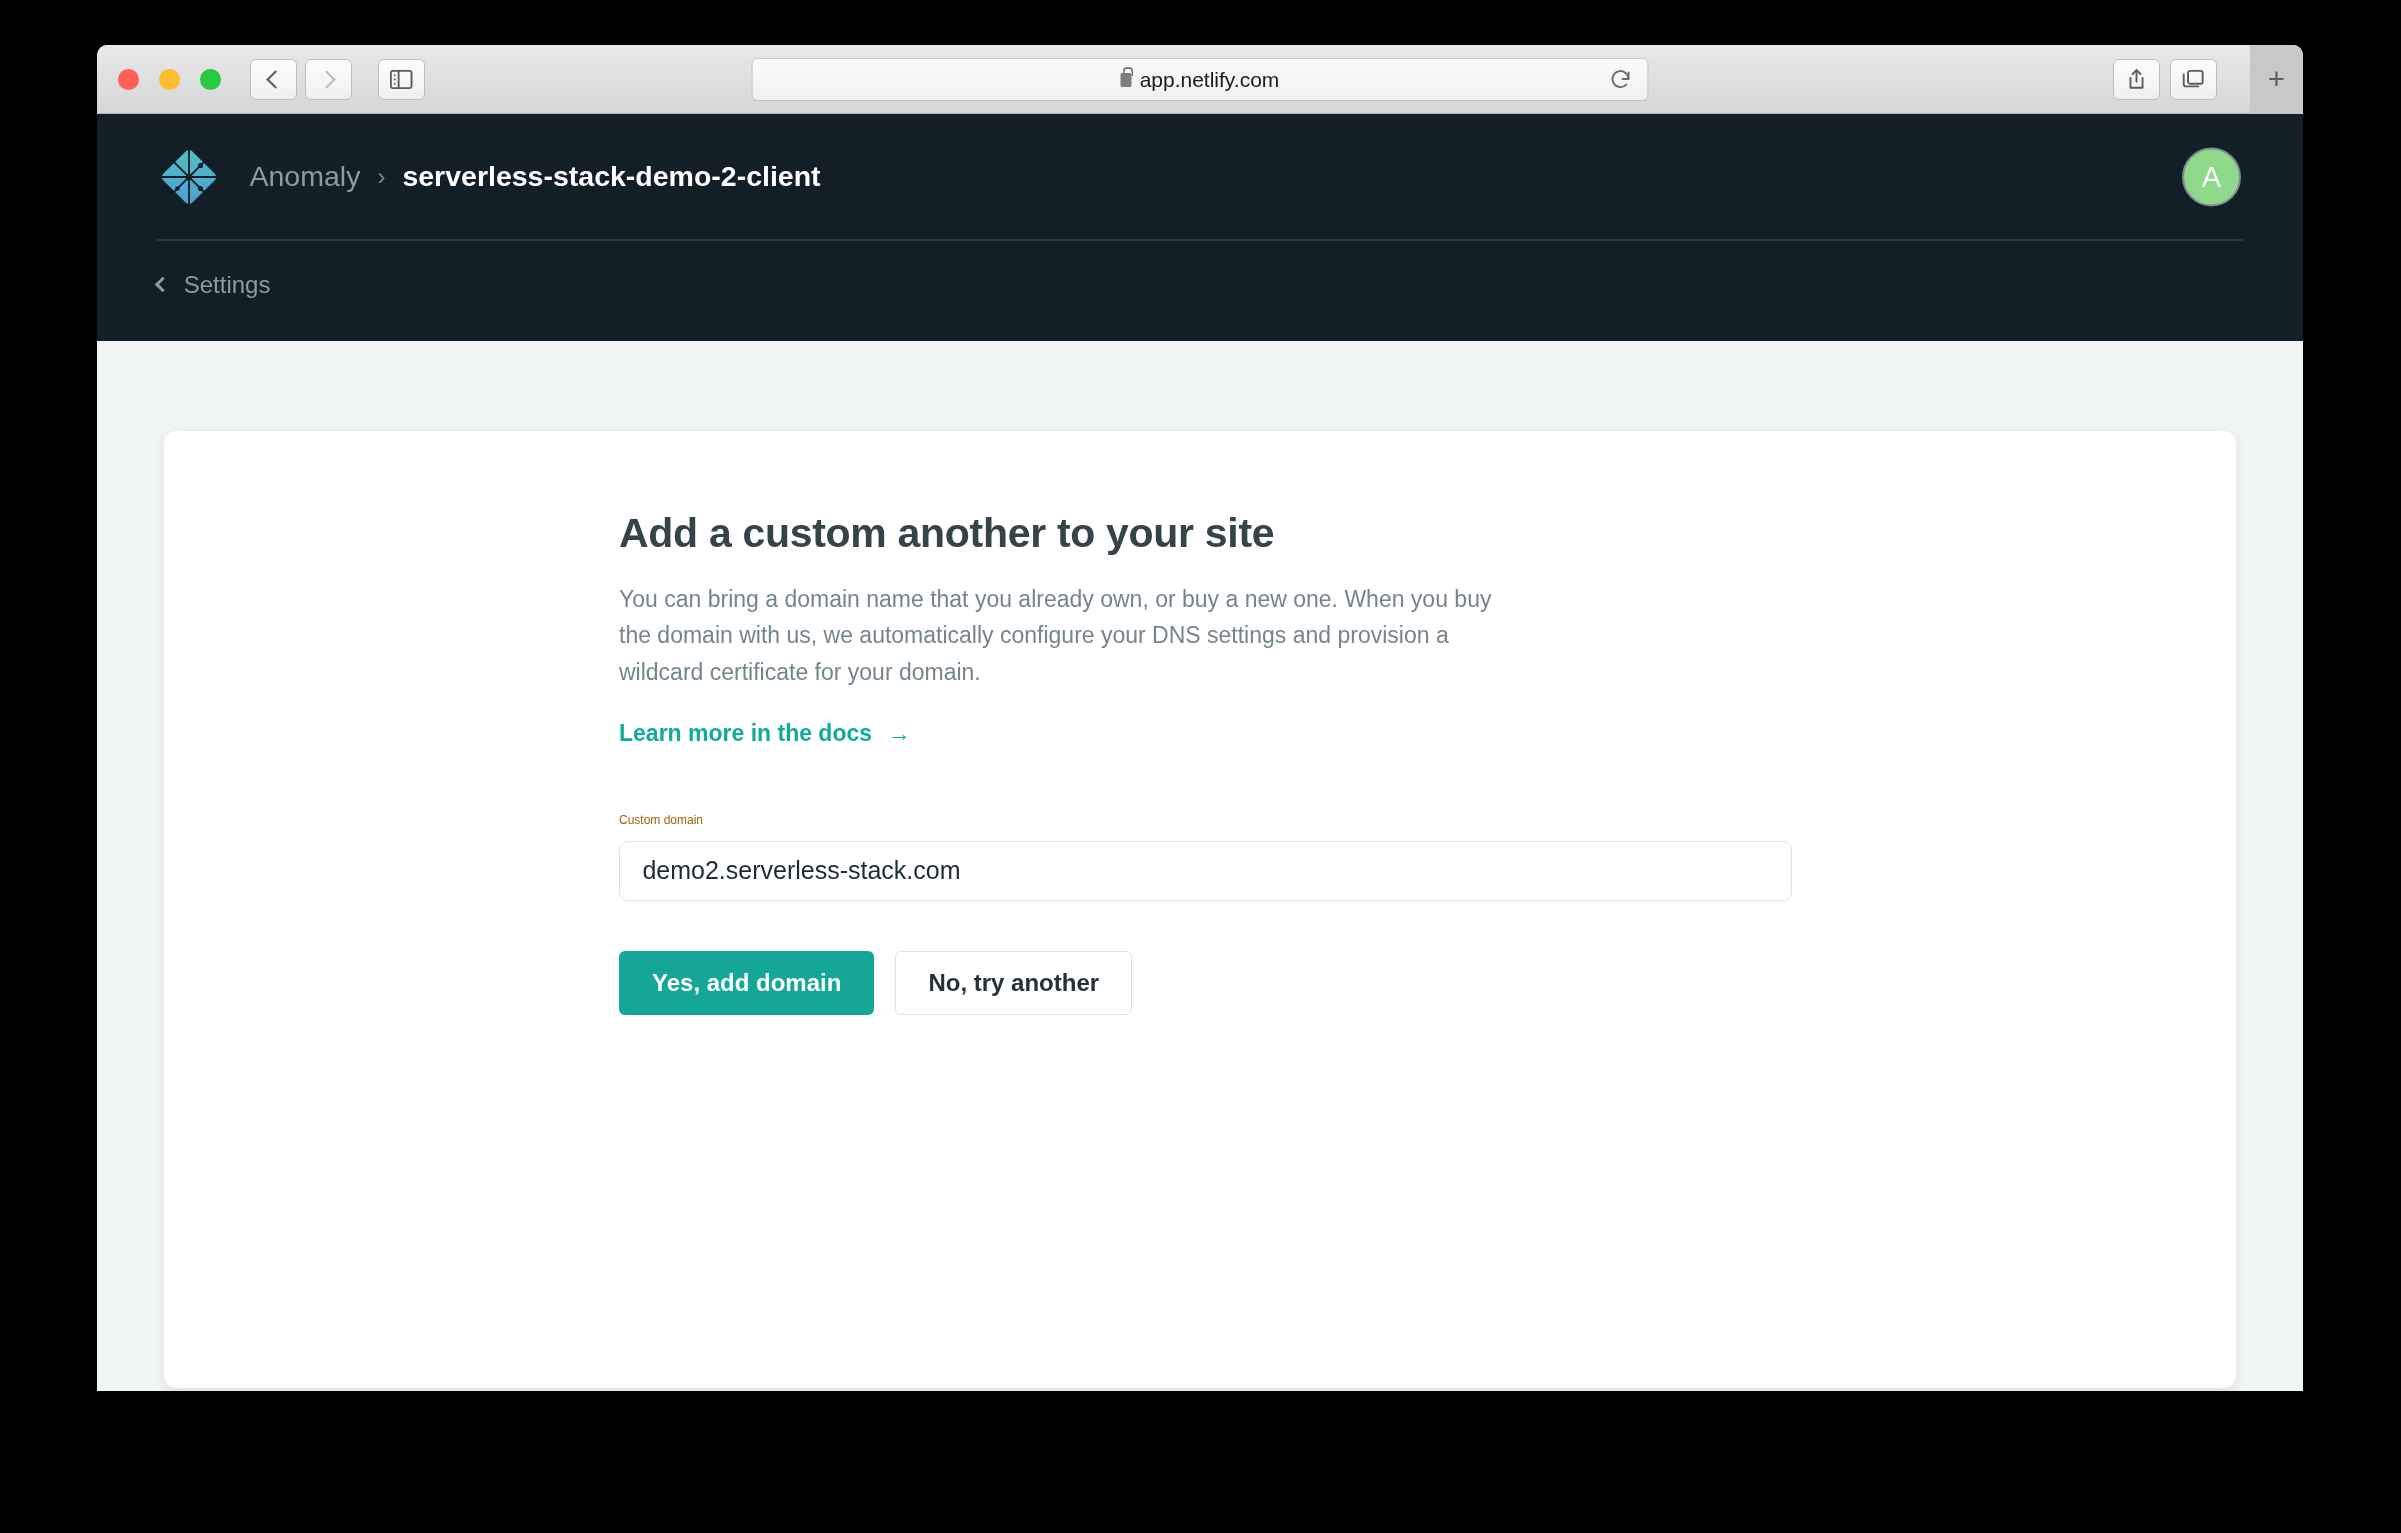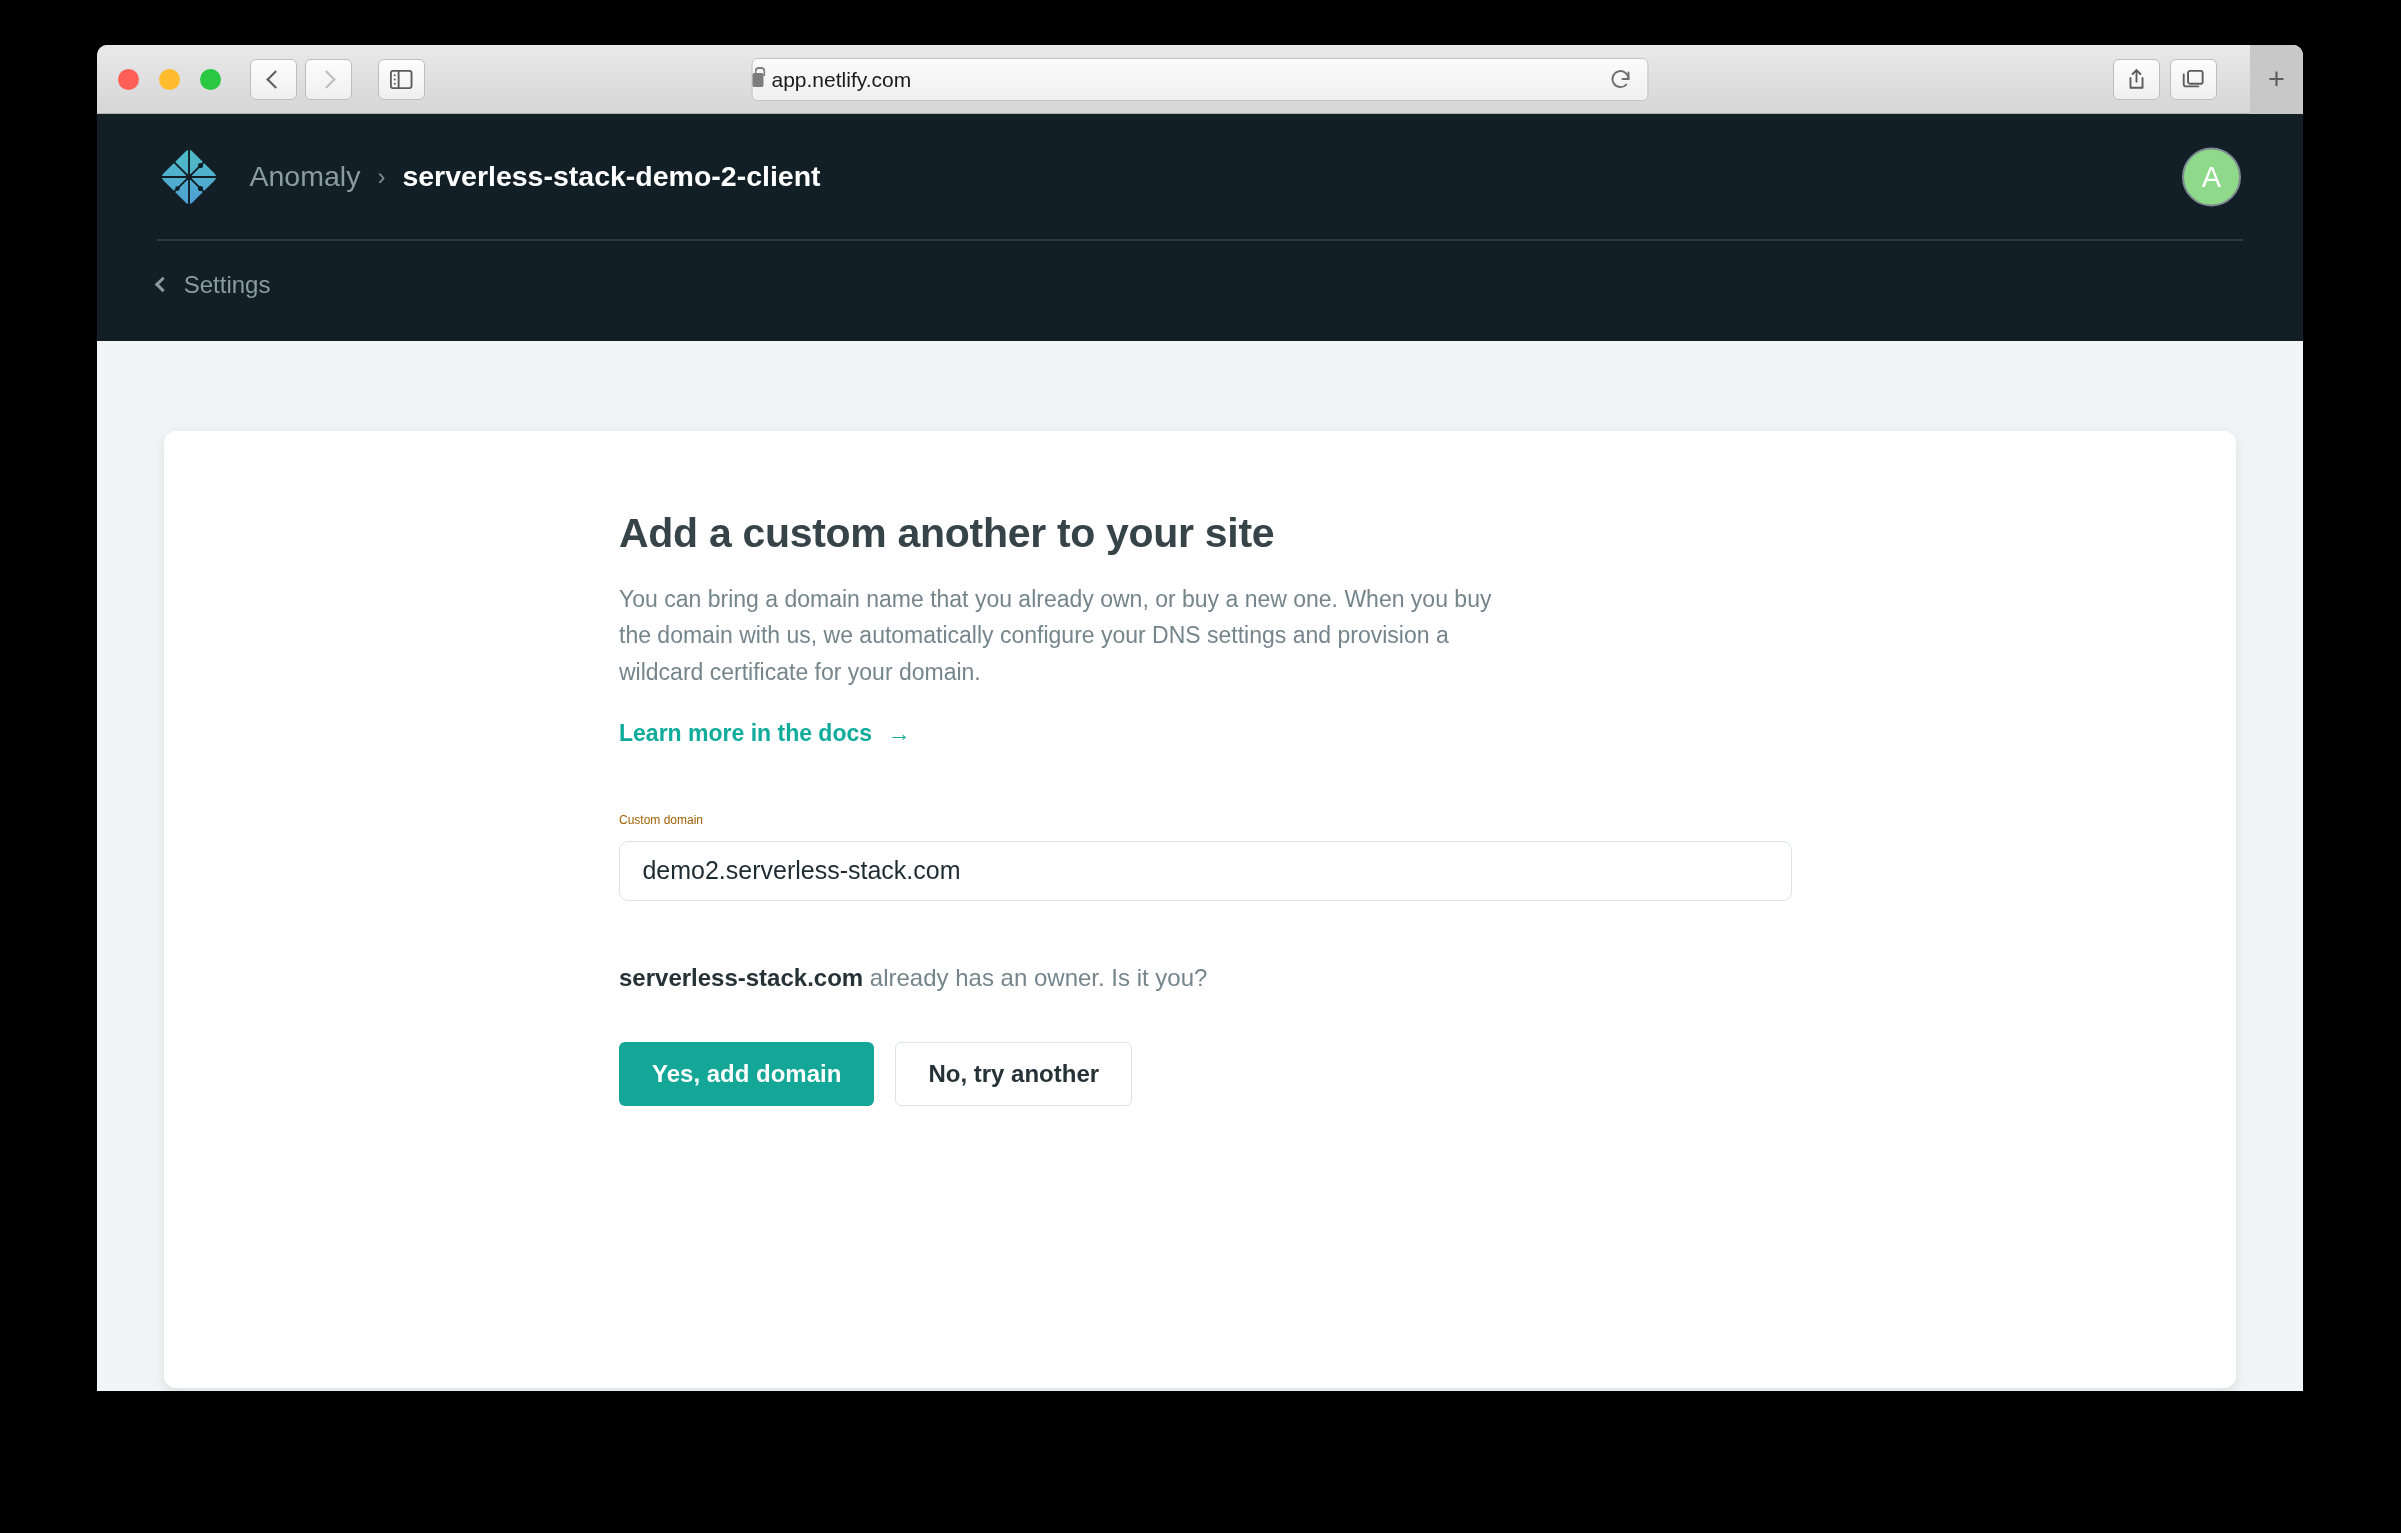--- a/index.html
+++ b/index.html
@@ -70,21 +70,21 @@
     left: 50%;
     top: 13px;
     transform: translateX(-50%);
     width: 897px;
     height: 43px;
     border-radius: 6px;
     background: linear-gradient(#fbfbfb, #f0f0f0);
     border: 0.9px solid #c4c4c4;
     display: flex;
     align-items: center;
-    justify-content: flex-start;
+    justify-content: center;
   }
   .lock-icon {
     width: 11.2px; height: 14px;
     margin-right: 7.8px;
     position: relative;
     background: #7d7d7d;
     border-radius: 1.7px;
   }
   .lock-icon::before {
     content: "";
@@ -411,23 +411,20 @@
 
       <a class="docs-link">
         <span>Learn more in the docs</span>
         <span class="docs-arrow">→</span>
       </a>
 
       <div class="field-label">Custom domain</div>
 
       <input class="domain-input" type="text" value="demo2.serverless-stack.com" style="">
 
-      <div class="owner-note">
-        <span class="owner-domain">serverless-stack.com</span><span> already has an owner. Is it you?</span>
-      </div>
 
       <div class="btn-row">
         <button class="btn btn-primary">Yes, add domain</button>
         <button class="btn btn-secondary">No, try another</button>
       </div>
     </div>
   </div>
 </div>
 
 

